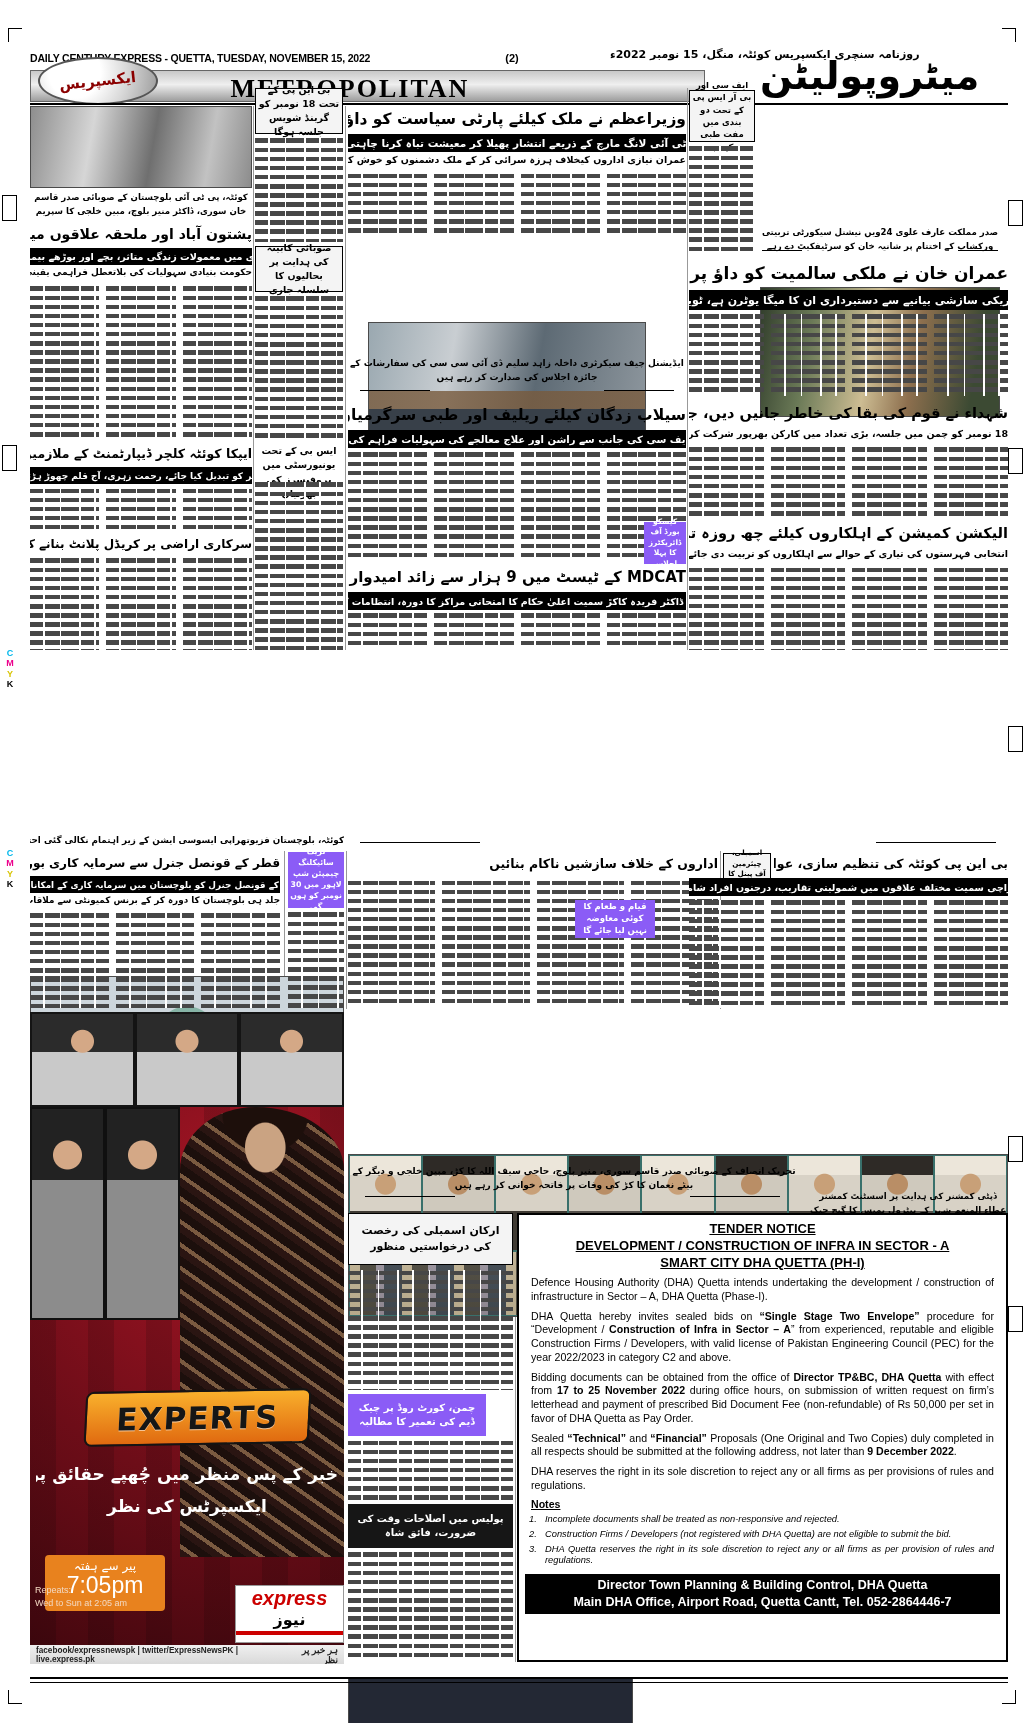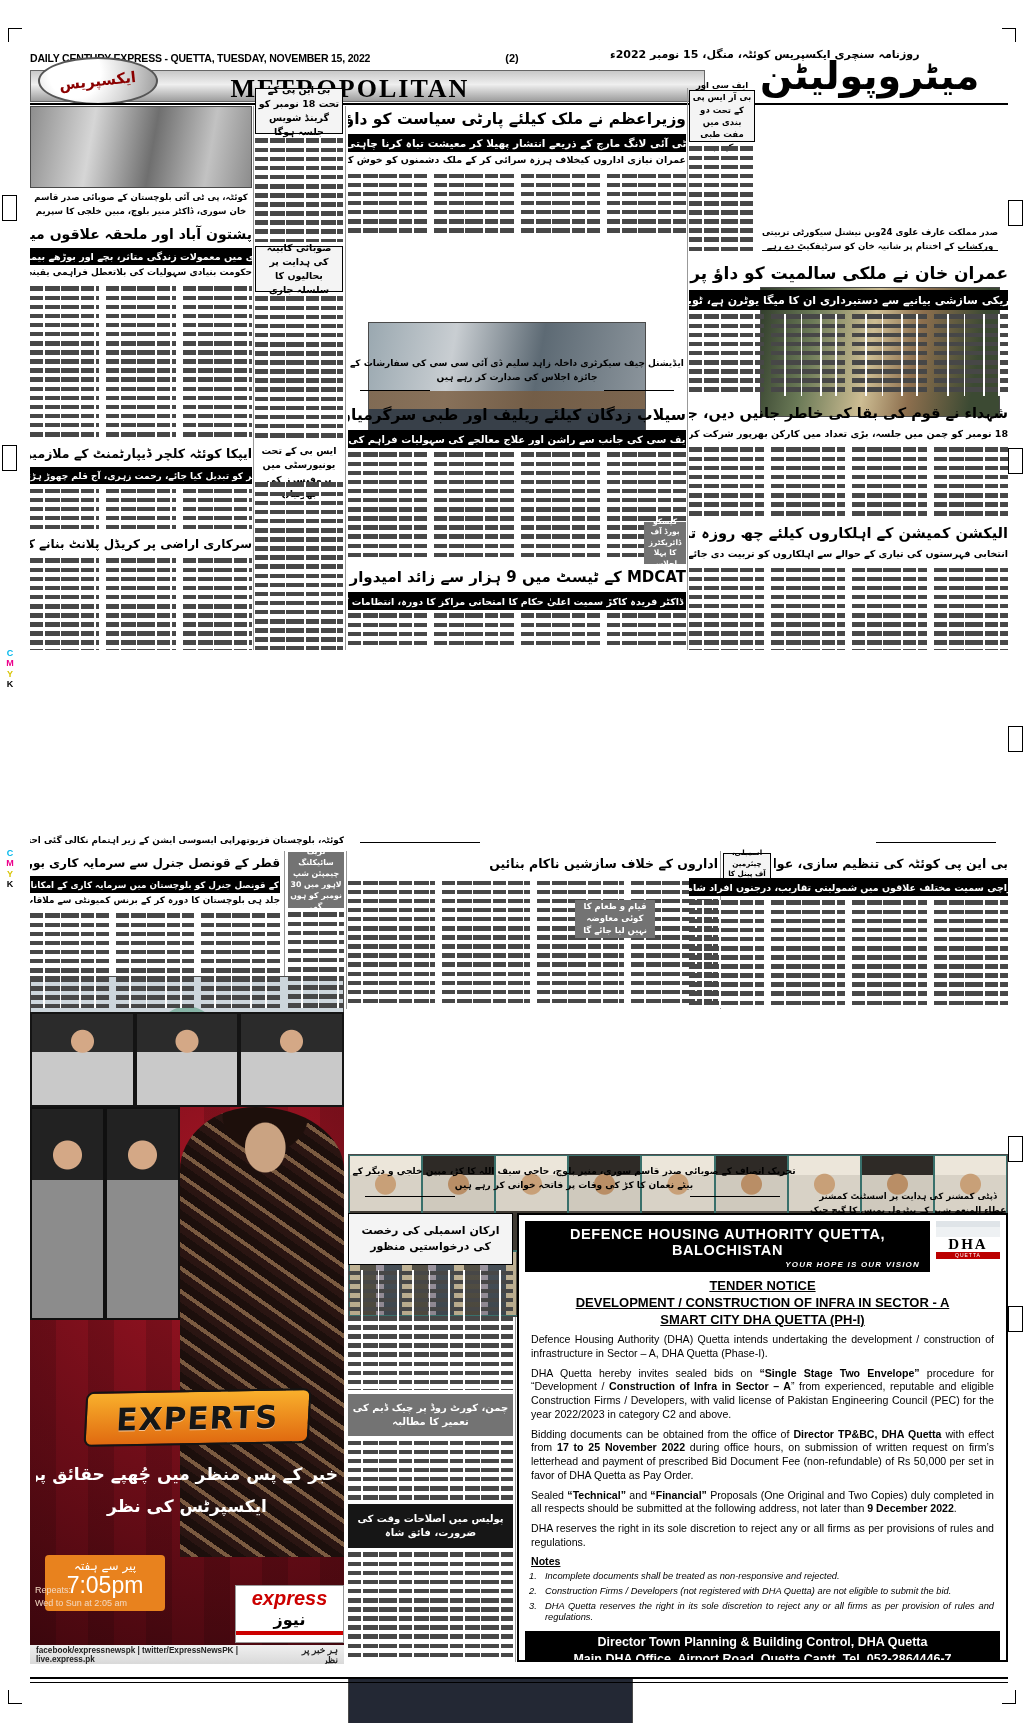--- a/index.html
+++ b/index.html
@@ -8,21 +8,21 @@
          font-family:"DejaVu Sans",sans-serif;color:#000}
   .abs{position:absolute}
   .u{direction:rtl}
   .en{font-family:"Liberation Sans",sans-serif}
   .hl{font-weight:700;text-align:center;white-space:nowrap;overflow:hidden;direction:rtl}
   .kick{background:#000;color:#fff;font-weight:700;text-align:center;white-space:nowrap;overflow:hidden;
         direction:rtl;display:flex;align-items:center;justify-content:center}
   .sub{font-weight:700;text-align:center;white-space:nowrap;overflow:hidden;direction:rtl}
   .mini{border:1px solid #000;background:#f4f4f4;font-weight:700;text-align:center;direction:rtl;
         display:flex;align-items:center;justify-content:center;line-height:1.45;padding:2px}
-  .gbox{background:#737373;color:#fff;font-weight:700;text-align:center;direction:rtl;
+  .gbox{background:#8b5cf6;color:#fff;font-weight:700;text-align:center;direction:rtl;
         display:flex;align-items:center;justify-content:center;line-height:1.4;padding:2px}
   .kbox{background:#161616;color:#fff;font-weight:700;text-align:center;direction:rtl;
         display:flex;align-items:center;justify-content:center;line-height:1.4;padding:2px}
   .cap{font-weight:700;text-align:center;direction:rtl;line-height:1.6}
   .greek{background-image:
       repeating-linear-gradient(to right, rgba(255,255,255,0) 0 13px, #fff 13px 15px,
         rgba(255,255,255,0) 15px 30px, #fff 30px 31.5px, rgba(255,255,255,0) 31.5px 49px, #fff 49px 51px),
       repeating-linear-gradient(to bottom, #474747 0.5px 5px, rgba(0,0,0,0) 5px 9.6px)}
   .cols{display:flex;gap:7px}
   .cols>div{flex:1}
@@ -300,21 +300,21 @@
   <div class="abs ph ph-crowd" style="left:348px;top:1012px;width:285px;height:148px"></div>
 
   <div class="abs cap" style="left:348px;top:1164px;width:452px;height:40px;font-size:9px;overflow:hidden">تحریک انصاف کے صوبائی صدر قاسم سوری، منیر بلوچ، حاجی سیف اللہ کا کڑ، مبین خلجی و دیگر کے بیٹے نعمان کا کڑ کی وفات پر فاتحہ خوانی کر رہے ہیں</div>
   <div class="cline" style="left:365px;top:1196px;width:90px"></div>
   <div class="cline" style="left:690px;top:1196px;width:90px"></div>
 
   <div class="abs cap" style="left:808px;top:1190px;width:200px;height:30px;font-size:8.6px;overflow:hidden">ڈپٹی کمشنر کی ہدایت پر اسسٹنٹ کمشنر عطاء المنعم شہر کے پیٹرول پمپس کا گیج چیک کر رہے ہیں</div>
 
   <div class="abs mini" style="left:348px;top:1213px;width:165px;height:52px;font-size:11px">ارکان اسمبلی کی رخصت کی درخواستیں منظور</div>
   <div class="abs greek" style="left:348px;top:1270px;width:165px;height:120px"></div>
-  <div class="abs gbox" style="left:348px;top:1394px;width:165px;height:42px;font-size:10px">چمن، کورٹ روڈ پر چیک ڈیم کی تعمیر کا مطالبہ</div>
+  <div class="abs gbox" style="left:348px;top:1394px;width:138px;height:42px;font-size:10px">چمن، کورٹ روڈ پر چیک ڈیم کی تعمیر کا مطالبہ</div>
   <div class="abs greek" style="left:348px;top:1440px;width:165px;height:60px"></div>
   <div class="abs kbox" style="left:348px;top:1504px;width:165px;height:44px;font-size:10px">پولیس میں اصلاحات وقت کی ضرورت، فائق شاہ</div>
   <div class="abs greek" style="left:348px;top:1552px;width:165px;height:108px"></div>
 
   <div class="abs" id="ad" style="left:30px;top:1012px;width:314px;height:652px">
     <div style="position:absolute;left:0;top:0;width:100%;height:95px;background:#141414;display:flex">
       <div class="portrait"></div>
       <div class="portrait"></div>
       <div class="portrait"></div>
     </div>
@@ -343,31 +343,20 @@
       <div class="u" style="font-weight:700;font-size:16px;line-height:1.2">نیوز</div>
       <div style="height:4px;background:#c00;margin-top:2px"></div>
     </div>
     <div class="social" style="position:absolute;left:0;top:633px;width:314px;height:19px;padding:0 6px">
       <span class="en" style="font-size:8.2px">facebook/expressnewspk  |  twitter/ExpressNewsPK  |  live.express.pk</span>
       <span class="u" style="font-size:9px">ہر خبر پر نظر</span>
     </div>
   </div>
 
   <div class="abs" id="tender" style="left:517px;top:1213px;width:491px;height:449px">
-    <div class="t-head">
-      <div class="t-bar">
-        <div class="t-auth">DEFENCE HOUSING AUTHORITY QUETTA, BALOCHISTAN</div>
-        <div class="t-motto">YOUR HOPE IS OUR VISION</div>
-      </div>
-      <div class="t-logo">
-        <div class="t-mtn"></div>
-        <div class="t-dha">DHA</div>
-        <div class="t-red">QUETTA</div>
-      </div>
-    </div>
     <div class="t-title">TENDER NOTICE</div>
     <div class="t-title" style="margin-top:2px">DEVELOPMENT / CONSTRUCTION OF INFRA IN SECTOR - A</div>
     <div class="t-title" style="margin-top:2px">SMART CITY DHA QUETTA (PH-I)</div>
     <div class="tp">Defence Housing Authority (DHA) Quetta intends undertaking the development / construction of infrastructure in Sector – A, DHA Quetta (Phase-I).</div>
     <div class="tp">DHA Quetta hereby invites sealed bids on <b>“Single Stage Two Envelope”</b> procedure for “Development / <b>Construction of Infra in Sector – A</b>” from experienced, reputable and eligible Construction Firms / Developers, with valid license of Pakistan Engineering Council (PEC) for the year 2022/2023 in category C2 and above.</div>
     <div class="tp">Bidding documents can be obtained from the office of <b>Director TP&amp;BC, DHA Quetta</b> with effect from <b>17 to 25 November 2022</b> during office hours, on submission of written request on firm’s letterhead and payment of prescribed Bid Document Fee (non-refundable) of Rs 50,000 per set in favor of DHA Quetta as Pay Order.</div>
     <div class="tp">Sealed <b>“Technical”</b> and <b>“Financial”</b> Proposals (One Original and Two Copies) duly completed in all respects should be submitted at the following address, not later than <b>9 December 2022</b>.</div>
     <div class="tp">DHA reserves the right in its sole discretion to reject any or all firms as per provisions of rules and regulations.</div>
     <div class="tp" style="font-weight:700;text-decoration:underline;margin-top:5px">Notes</div>
     <div class="t-note">

